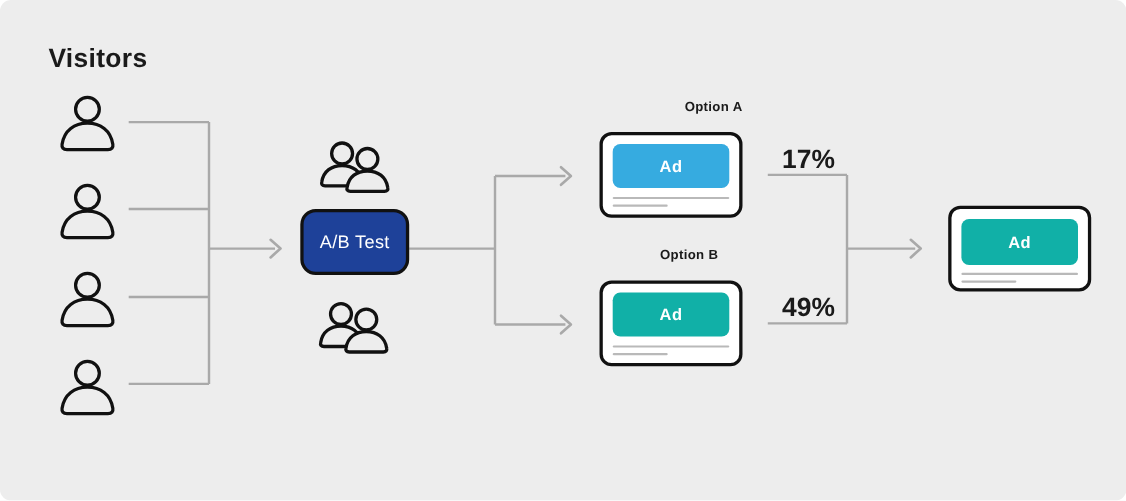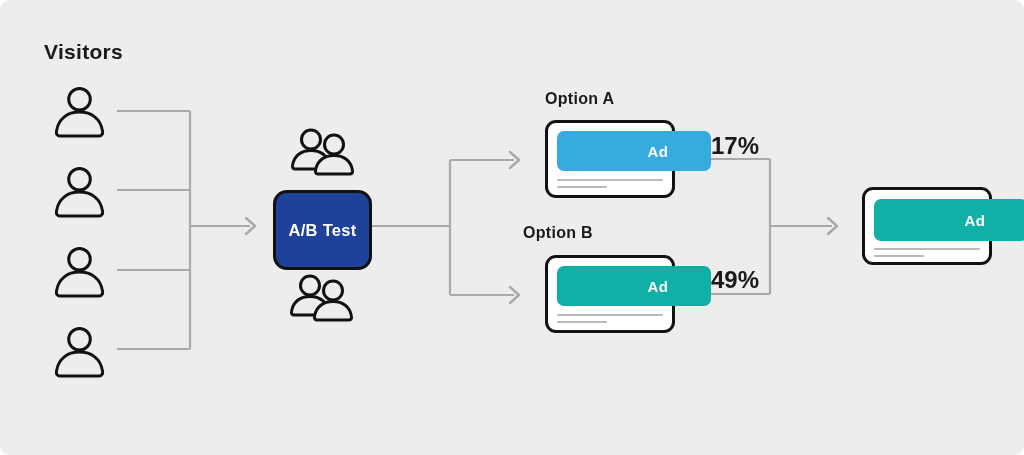--- a/index.html
+++ b/index.html
@@ -31,21 +31,21 @@
     stroke: var(--connector, #a9a9a9);
     stroke-width: 2.4;
     fill: none;
     stroke-linecap: round;
     stroke-linejoin: round;
   }
   .diagram-title {
     position: absolute;
     left: 44px;
     top: 40px;
-    font-size: 21px;
+    font-size: 24px;
     font-weight: 700;
     color: var(--text, #1a1a1a);
     letter-spacing: 0.3px;
   }
   .person-icon {
     position: absolute;
     width: 55px;
     height: 53px;
   }
   .group-icon {
@@ -63,38 +63,38 @@
     stroke: var(--outline, #111111);
     stroke-width: 3;
     fill: var(--canvas-bg, #ededed);
     stroke-linejoin: round;
   }
   .ab-test-node {
     position: absolute;
     left: 273px;
     top: 190px;
     width: 99px;
-    height: 80px;
+    height: 60px;
     box-sizing: border-box;
     background: var(--ab-test-blue, #1e4199);
     border: 3px solid var(--outline, #111111);
     border-radius: 14px;
     display: flex;
     align-items: center;
     justify-content: center;
     color: #ffffff;
     font-size: 16.5px;
-    font-weight: 700;
+    font-weight: 400;
     letter-spacing: 0.3px;
   }
   .option-label {
     position: absolute;
     width: 130px;
-    text-align: left;
-    font-size: 16px;
+    text-align: right;
+    font-size: 12px;
     font-weight: 700;
     color: var(--text, #1a1a1a);
     letter-spacing: 0.3px;
   }
   .option-label.a { left: 545px; top: 90px; }
   .option-label.b { left: 523px; top: 224px; }
   .ad-card {
     position: absolute;
     width: 130px;
     height: 78px;
@@ -113,21 +113,20 @@
     width: 106px;
     height: 40px;
     border-radius: 7px;
     display: flex;
     align-items: center;
     justify-content: center;
     color: #ffffff;
     font-size: 15px;
     font-weight: 600;
     letter-spacing: 0.5px;
-    padding-left: 48px;
   }
   .ad-banner.blue { background: var(--option-a-blue, #36abe0); }
   .ad-banner.teal { background: var(--option-teal, #11b0a7); }
   .ad-card.winner .ad-banner { height: 42px; top: 9px; }
   .placeholder-line {
     position: absolute;
     left: 9px;
     height: 2px;
     background: var(--placeholder-line, #b9b9b9);
     border-radius: 1px;

